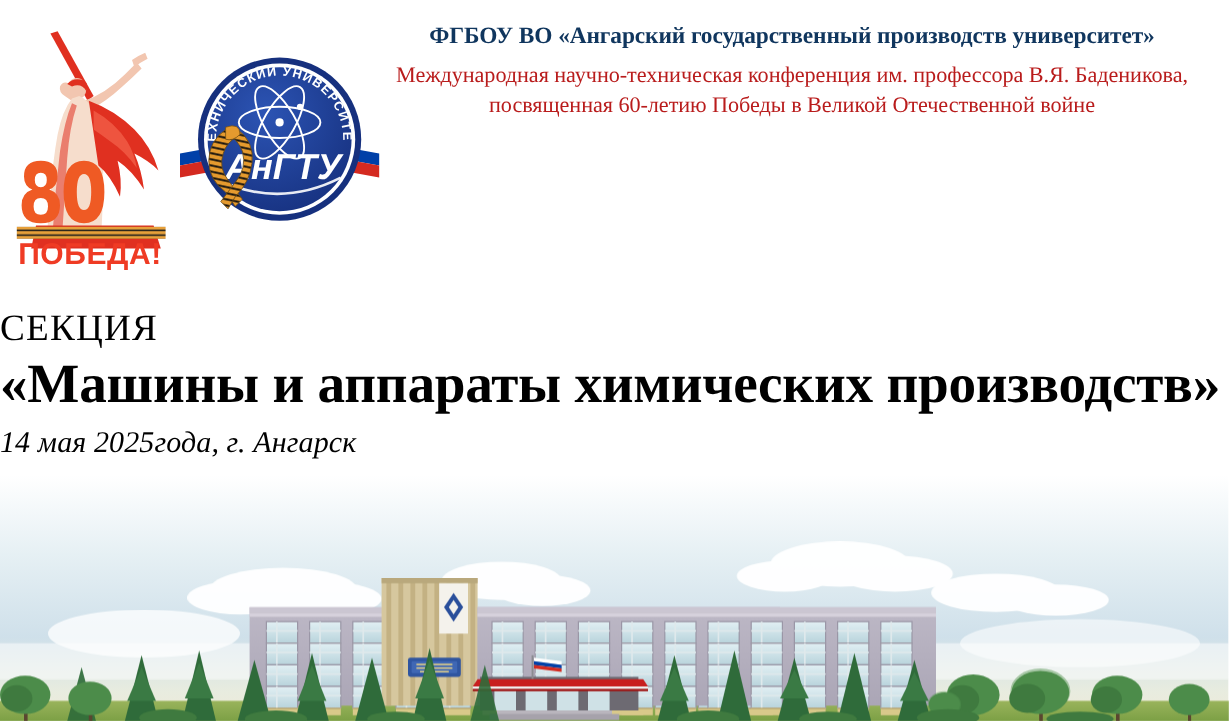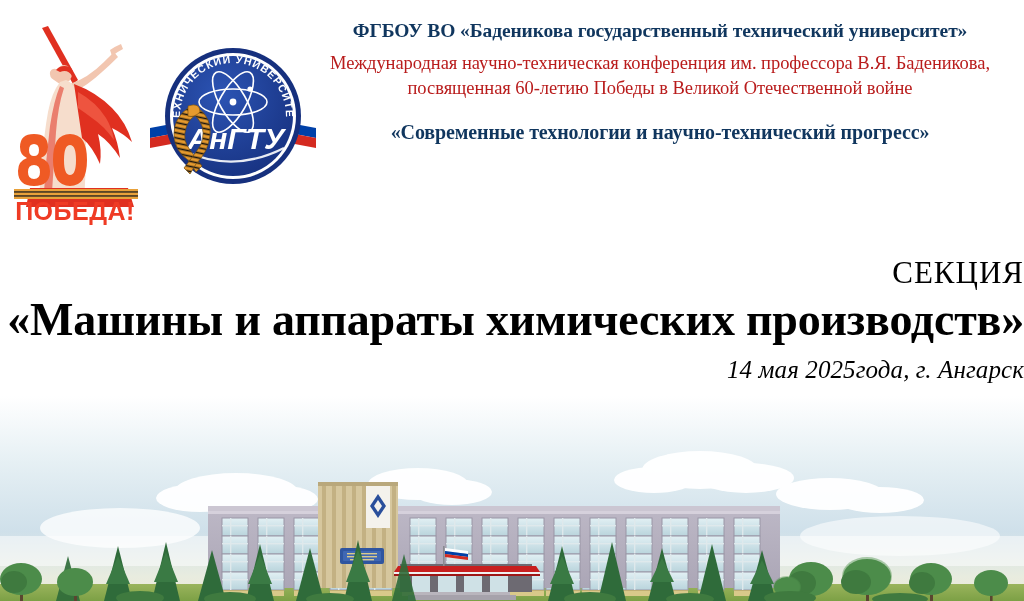--- a/index.html
+++ b/index.html
@@ -57,21 +57,21 @@
   #conf-line-2 { margin-top:1px; }
   #conf-theme {
     margin-top:19px;
     font-size:20px; font-weight:bold; color:#10365e;
     letter-spacing:-0.1px;
   }
 
   
   #section-block {
     position:absolute; left:0; top:256px;
-    width:1024px; text-align:right; color:#000000;
+    width:1024px; text-align:left; color:#000000;
   }
   #section-word {
     font-size:31px; font-weight:normal; letter-spacing:1px;
     line-height:1.12;
   }
   #section-title {
     font-size:46px; font-weight:bold; line-height:1.18;
     margin-top:2px; letter-spacing:-0.2px;
   }
   #section-date {
@@ -190,24 +190,23 @@
 
         <g>
           <path d="M40 86 Q26 96 26 112 Q26 128 40 138 L48 150 L54 144 L42 128 Q34 118 38 106 Q41 96 50 92 Z" fill="url(#georgeRib2)" stroke="#6b4a12" stroke-width="0.7"></path>
           <path d="M50 86 Q64 96 62 114 Q60 130 48 142 L42 152 L36 146 L48 130 Q58 118 54 104 Q50 94 42 90 Z" fill="url(#georgeRib2)" stroke="#6b4a12" stroke-width="0.7"></path>
           <path d="M40 84 Q52 80 52 90 Q46 96 40 94 Z" fill="#e59a2e" stroke="#6b4a12" stroke-width="0.6"></path>
         </g>
       </svg>
     </div>
 
     <div id="header-text">
-      <div id="univ-name" class="hdr-line">ФГБОУ ВО «Баденикова государственный технический университет»</div>
+      <div id="univ-name" class="hdr-line">ФГБОУ ВО «Ангарский государственный производств университет»</div>
       <div id="conf-line-1" class="hdr-line conf-line">Международная научно-техническая конференция им. профессора В.Я. Баденикова,</div>
       <div id="conf-line-2" class="hdr-line conf-line">посвященная 60-летию Победы в Великой Отечественной войне</div>
-      <div id="conf-theme" class="hdr-line">«Современные технологии и научно-технический прогресс»</div>
     </div>
   </div>
 
   <div id="section-block">
     <div id="section-word">СЕКЦИЯ</div>
     <div id="section-title">«Машины и аппараты химических производств»</div>
     <div id="section-date">14 мая 2025года, г. Ангарск</div>
   </div>
 
   <div id="illustration">

